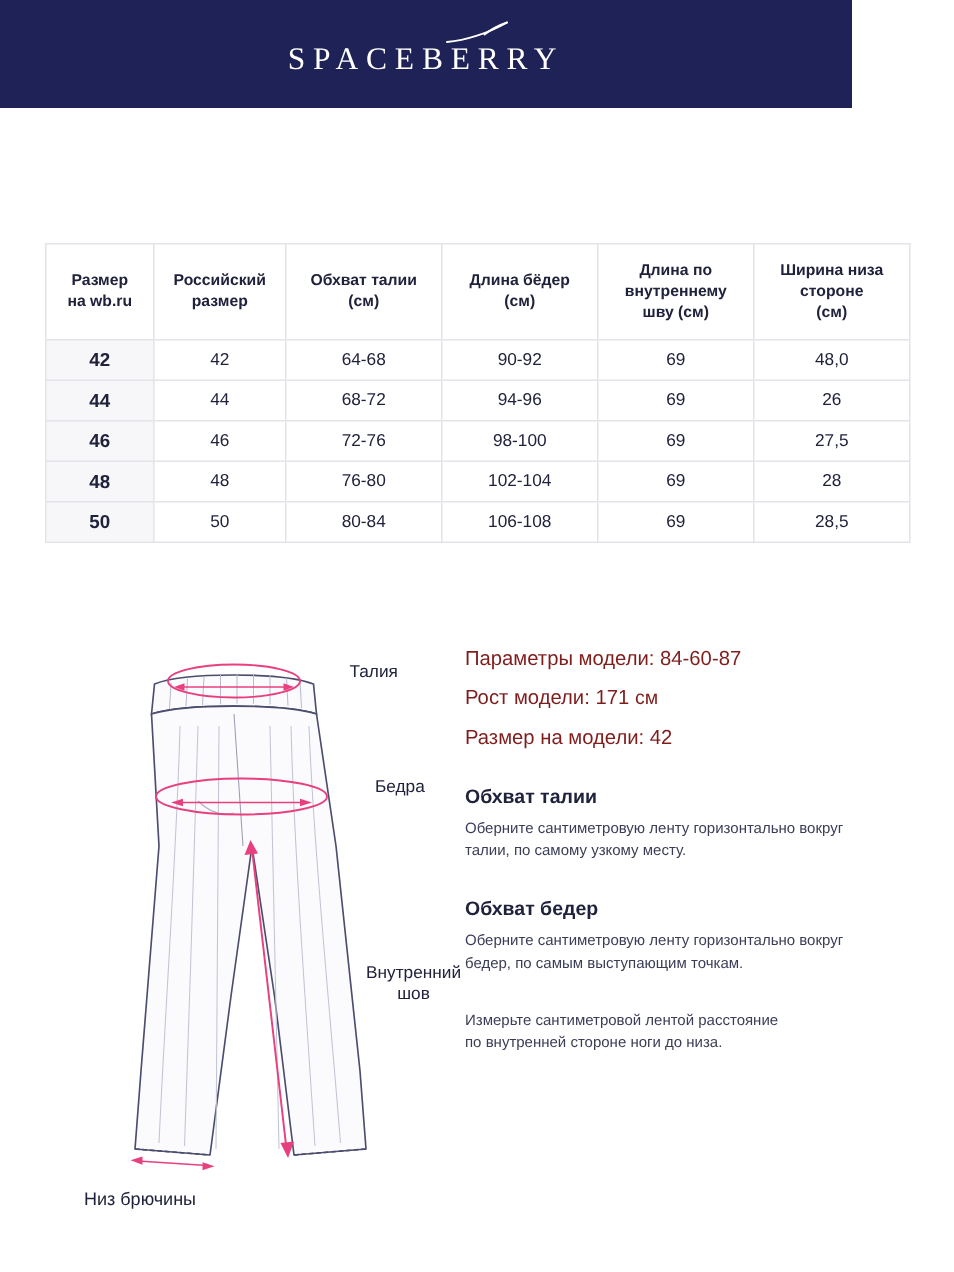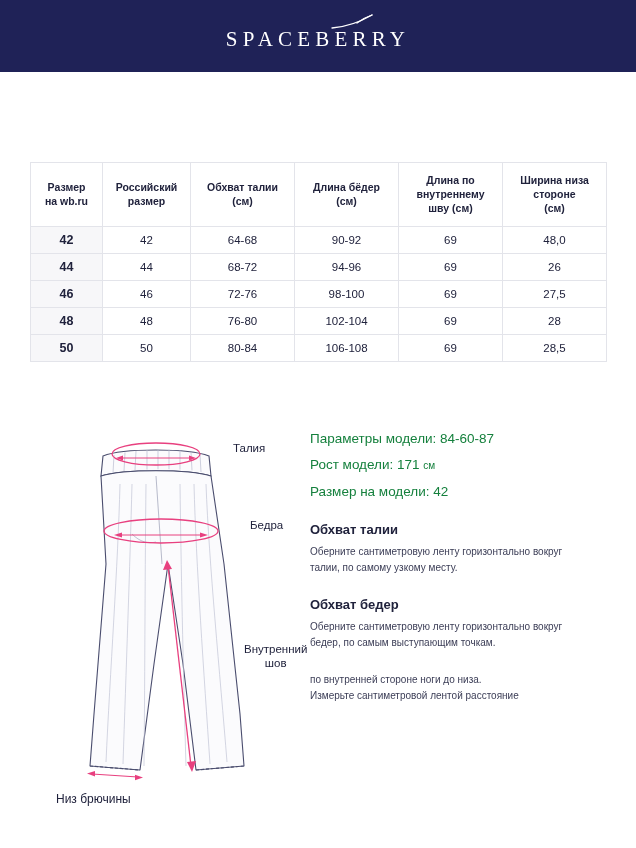--- a/index.html
+++ b/index.html
@@ -9,21 +9,21 @@
   }
   body {
     width: 636px;
     height: 848px;
     background: #ffffff;
     font-family: "Liberation Sans", sans-serif;
     color: #20223c;
     overflow: hidden;
   }
   .header {
-    width: 636px;
+    width: 568px;
     height: 72px;
     background: #1f2257;
     display: flex;
     align-items: center;
     justify-content: center;
   }
   .brand {
     position: relative;
     display: inline-block;
     padding-top: 6px;
@@ -97,25 +97,25 @@
     flex: 0 0 272px;
   }
   .illus svg { display: block; }
   .labels-right {
     flex: 1;
     padding-left: 10px;
     padding-top: 16px;
   }
   .model-line {
     font-size: 13.5px;
-    color: #15803d;
+    color: #7f1d1d;
     margin-bottom: 9px;
     line-height: 1.3;
   }
-  .model-line .small-unit { font-size: 10px; }
+  .model-line .small-unit { font-size: 13px; }
   .block { margin-top: 22px; }
   .block-title {
     font-size: 13px;
     font-weight: bold;
     color: #20223c;
     margin-bottom: 7px;
   }
   .block-text {
     font-size: 10px;
     color: #3b3d56;
@@ -319,18 +319,18 @@
     <div class="block">
       <div class="block-title">Обхват бедер</div>
       <div class="block-text">
         <div>Оберните сантиметровую ленту горизонтально вокруг</div>
         <div>бедер, по самым выступающим точкам.</div>
       </div>
     </div>
 
     <div class="block">
       <div class="block-text">
+        <div>Измерьте сантиметровой лентой расстояние</div>
         <div>по внутренней стороне ноги до низа.</div>
-        <div>Измерьте сантиметровой лентой расстояние</div>
       </div>
     </div>
   </div>
 </div>
 
 </body></html>

